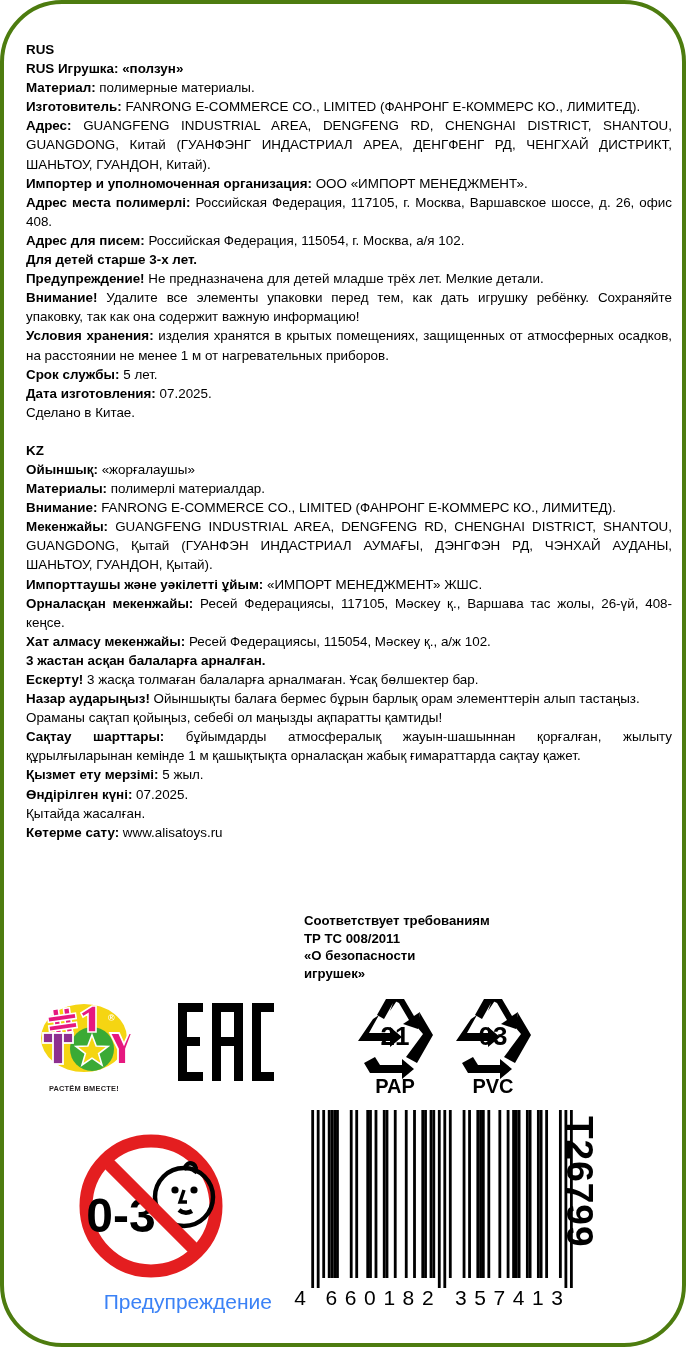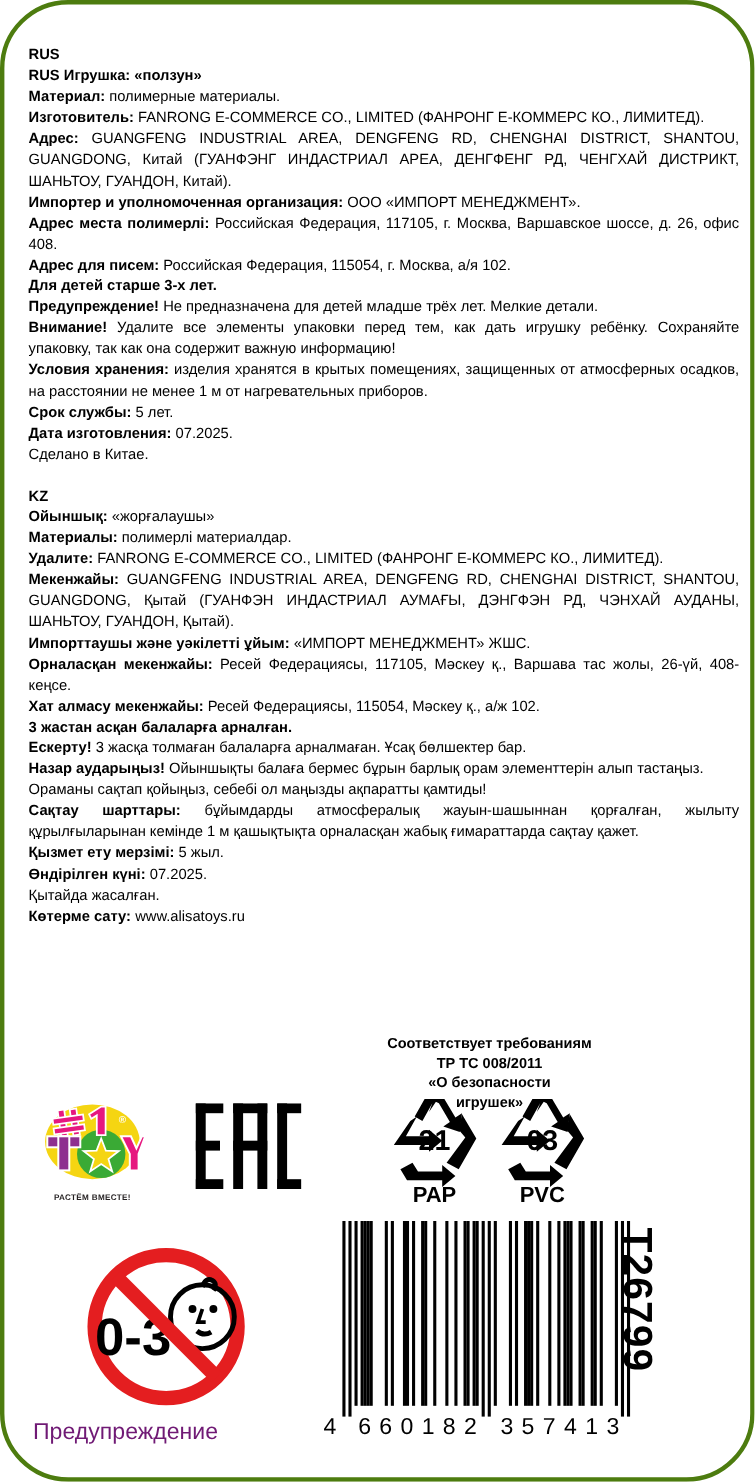--- a/index.html
+++ b/index.html
@@ -26,23 +26,22 @@
     color: #000;
   }
   .ln { display: block; text-align: justify; text-align-last: left; }
   .ln.nj { text-align: left; }
   .b { font-weight: bold; }
   .spacer { display: block; height: 19px; }
 
   
   .compliance {
     position: absolute;
-    left: 300px; top: 936px;
+    left: 300px; top: 908px;
     width: 282px;
-    text-align: center;
     font-size: 13.2px;
     line-height: 17.5px;
     font-weight: bold;
     color: #000;
   }
 
   
   .logo-toy { position: absolute; left: 28px; top: 997px; width: 104px; height: 92px; }
   .logo-toy .tagline {
     position: absolute; left: 0; bottom: 0; width: 104px;
@@ -50,21 +49,21 @@
     letter-spacing: .3px; color: #231f20;
   }
 
   .eac { position: absolute; left: 172px; top: 999px; width: 98px; height: 78px; }
   .recy { position: absolute; left: 342px; top: 993px; width: 196px; height: 100px; }
 
   
   .age-warn { position: absolute; left: 34px; top: 1130px; width: 226px; height: 180px; }
   .age-warn .caption {
     position: absolute; left: -8px; bottom: 0; width: 242px;
-    text-align: left; font-size: 21px; font-weight: normal; color: #701a75;
+    text-align: right; font-size: 21px; font-weight: normal; color: #3b82f6;
     font-family: "Liberation Sans", sans-serif;
   }
 
   
   .barcode-wrap { position: absolute; left: 288px; top: 1106px; width: 300px; height: 205px; }
   .bars { position: absolute; left: 0; top: 0; width: 300px; height: 178px; }
   .bc-digits {
     position: absolute; left: 0; top: 176px; width: 300px; height: 28px;
     font-size: 21px; letter-spacing: 0px; color: #000;
   }
@@ -97,21 +96,21 @@
         <span class="ln"><span class="b">Условия хранения:</span><span> изделия хранятся в крытых помещениях, защищенных от атмосферных осадков, на расстоянии не менее 1 м от нагревательных приборов.</span></span>
         <span class="ln nj"><span class="b">Срок службы:</span><span> 5 лет.</span></span>
         <span class="ln nj"><span class="b">Дата изготовления:</span><span> 07.2025.</span></span>
         <span class="ln nj"><span>Сделано в Китае.</span></span>
       </div>
     <span class="spacer"></span>
     <span class="ln nj b">KZ</span>
     <div id="kz-lines">
         <span class="ln nj"><span class="b">Ойыншық:</span><span> «жорғалаушы»</span></span>
         <span class="ln nj"><span class="b">Материалы:</span><span> полимерлі материалдар.</span></span>
-        <span class="ln nj"><span class="b">Удалите:</span><span> FANRONG E-COMMERCE CO., LIMITED (ФАНРОНГ Е-КОММЕРС КО., ЛИМИТЕД).</span></span>
+        <span class="ln nj"><span class="b">Внимание:</span><span> FANRONG E-COMMERCE CO., LIMITED (ФАНРОНГ Е-КОММЕРС КО., ЛИМИТЕД).</span></span>
         <span class="ln"><span class="b">Мекенжайы:</span><span> GUANGFENG INDUSTRIAL AREA, DENGFENG RD, CHENGHAI DISTRICT, SHANTOU, GUANGDONG, Қытай (ГУАНФЭН ИНДАСТРИАЛ АУМАҒЫ, ДЭНГФЭН РД, ЧЭНХАЙ АУДАНЫ, ШАНЬТОУ, ГУАНДОН, Қытай).</span></span>
         <span class="ln nj"><span class="b">Импорттаушы және уәкілетті ұйым:</span><span> «ИМПОРТ МЕНЕДЖМЕНТ» ЖШС.</span></span>
         <span class="ln"><span class="b">Орналасқан мекенжайы:</span><span> Ресей Федерациясы, 117105, Мәскеу қ., Варшава тас жолы, 26-үй, 408-кеңсе.</span></span>
         <span class="ln nj"><span class="b">Хат алмасу мекенжайы:</span><span> Ресей Федерациясы, 115054, Мәскеу қ., а/ж 102.</span></span>
         <span class="ln nj"><span class="b">3 жастан асқан балаларға арналған.</span></span>
         <span class="ln nj"><span class="b">Ескерту!</span><span> 3 жасқа толмаған балаларға арналмаған. Ұсақ бөлшектер бар.</span></span>
         <span class="ln nj"><span class="b">Назар аударыңыз!</span><span> Ойыншықты балаға бермес бұрын барлық орам элементтерін алып тастаңыз.</span></span>
         <span class="ln nj"><span>Ораманы сақтап қойыңыз, себебі ол маңызды ақпаратты қамтиды!</span></span>
         <span class="ln"><span class="b">Сақтау шарттары:</span><span> бұйымдарды атмосфералық жауын-шашыннан қорғалған, жылыту құрылғыларынан кемінде 1 м қашықтықта орналасқан жабық ғимараттарда сақтау қажет.</span></span>
         <span class="ln nj"><span class="b">Қызмет ету мерзімі:</span><span> 5 жыл.</span></span>

